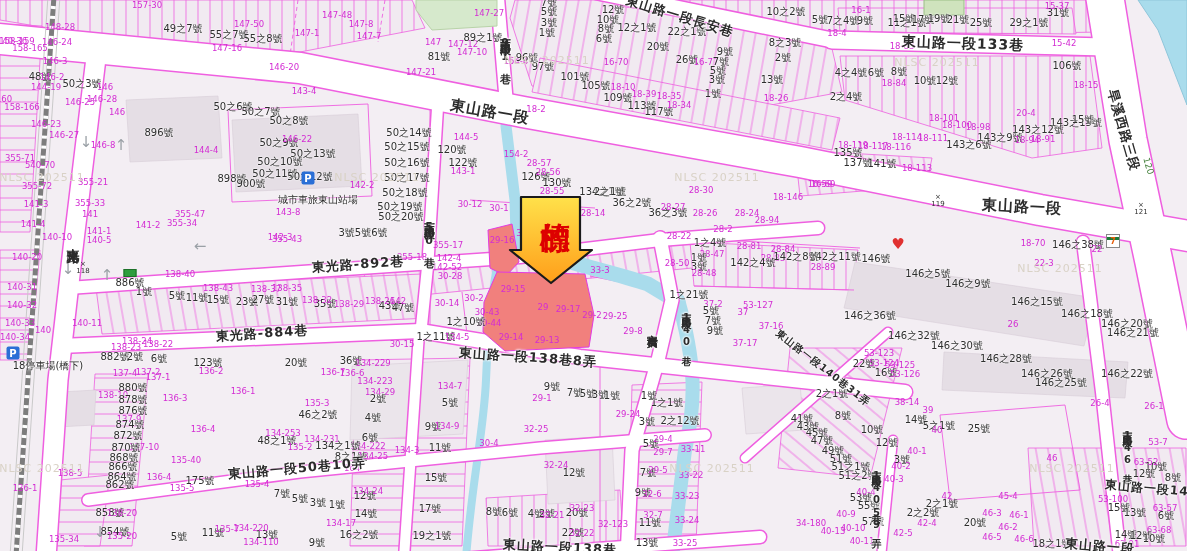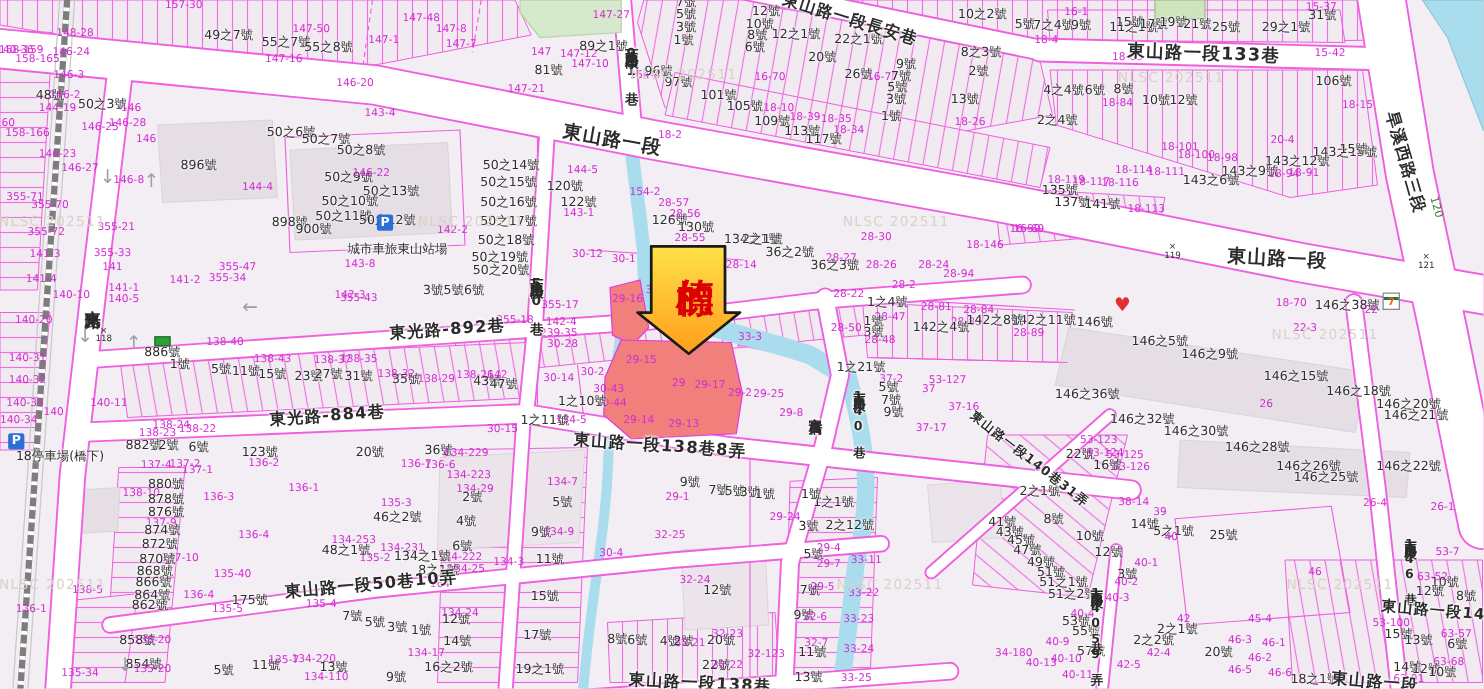--- a/index.html
+++ b/index.html
@@ -182,21 +182,21 @@
       <span class="lbl m" style="left: 105px; top: 87px;">146</span>
       <span class="lbl m" style="left: 80px; top: 102px;">146-25</span>
       <span class="lbl m" style="left: 102px; top: 99px;">146-28</span>
       <span class="lbl m" style="left: 4px; top: 99px;">160</span>
       <span class="lbl m" style="left: 22px; top: 107px;">158-166</span>
       <span class="lbl m" style="left: 117px; top: 112px;">146</span>
       <span class="lbl m" style="left: 46px; top: 124px;">146-23</span>
       <span class="lbl m" style="left: 64px; top: 135px;">146-27</span>
       <span class="lbl m" style="left: 103px; top: 145px;">146-8</span>
       <span class="lbl m" style="left: 20px; top: 158px;">355-71</span>
-      <span class="lbl m" style="left: 40px; top: 165px;">355-70</span>
+      <span class="lbl m" style="left: 40px; top: 165px;">540-70</span>
       <span class="lbl m" style="left: 37px; top: 186px;">355-72</span>
       <span class="lbl m" style="left: 93px; top: 182px;">355-21</span>
       <span class="lbl m" style="left: 90px; top: 203px;">355-33</span>
       <span class="lbl m" style="left: 90px; top: 214px;">141</span>
       <span class="lbl m" style="left: 36px; top: 204px;">141-3</span>
       <span class="lbl m" style="left: 33px; top: 224px;">141-4</span>
       <span class="lbl m" style="left: 148px; top: 225px;">141-2</span>
       <span class="lbl m" style="left: 99px; top: 231px;">141-1</span>
       <span class="lbl m" style="left: 57px; top: 237px;">140-10</span>
       <span class="lbl m" style="left: 99px; top: 240px;">140-5</span>
@@ -398,21 +398,21 @@
       <span class="lbl m" style="left: 745px; top: 343px;">37-17</span>
       <span class="lbl m" style="left: 470px; top: 204px;">30-12</span>
       <span class="lbl m" style="left: 499px; top: 208px;">30-1</span>
       <span class="lbl m" style="left: 526px; top: 233px;">33-1</span>
       <span class="lbl m" style="left: 593px; top: 213px;">28-14</span>
       <span class="lbl m" style="left: 502px; top: 240px;">29-16</span>
       <span class="lbl m" style="left: 600px; top: 270px;">33-3</span>
       <span class="lbl m" style="left: 448px; top: 245px;">355-17</span>
       <span class="lbl m" style="left: 412px; top: 257px;">355-18</span>
       <span class="lbl m" style="left: 449px; top: 258px;">142-4</span>
-      <span class="lbl m" style="left: 447px; top: 267px;">239-35</span>
+      <span class="lbl m" style="left: 447px; top: 267px;">142-52</span>
       <span class="lbl m" style="left: 450px; top: 276px;">30-28</span>
       <span class="lbl m" style="left: 447px; top: 303px;">30-14</span>
       <span class="lbl m" style="left: 474px; top: 298px;">30-2</span>
       <span class="lbl m" style="left: 487px; top: 312px;">30-43</span>
       <span class="lbl m" style="left: 489px; top: 323px;">30-44</span>
       <span class="lbl k" style="left: 466px; top: 322px;">1之10號</span>
       <span class="lbl k" style="left: 436px; top: 337px;">1之11號</span>
       <span class="lbl m" style="left: 457px; top: 337px;">134-5</span>
       <span class="lbl m" style="left: 402px; top: 344px;">30-15</span>
       <span class="lbl m" style="left: 513px; top: 289px;">29-15</span>

